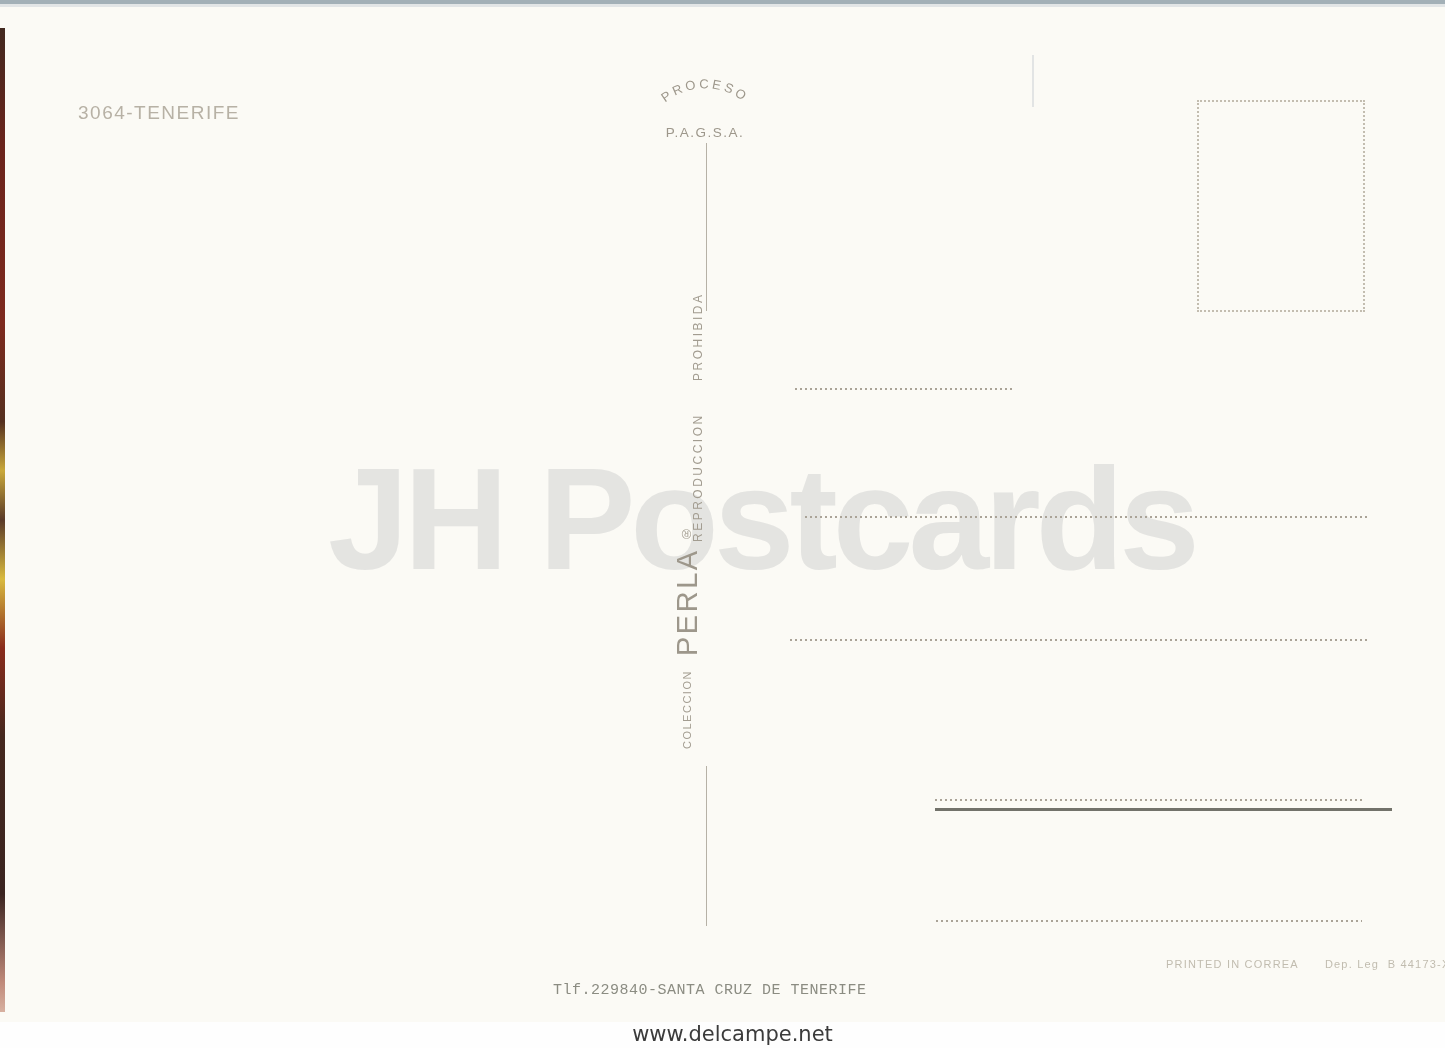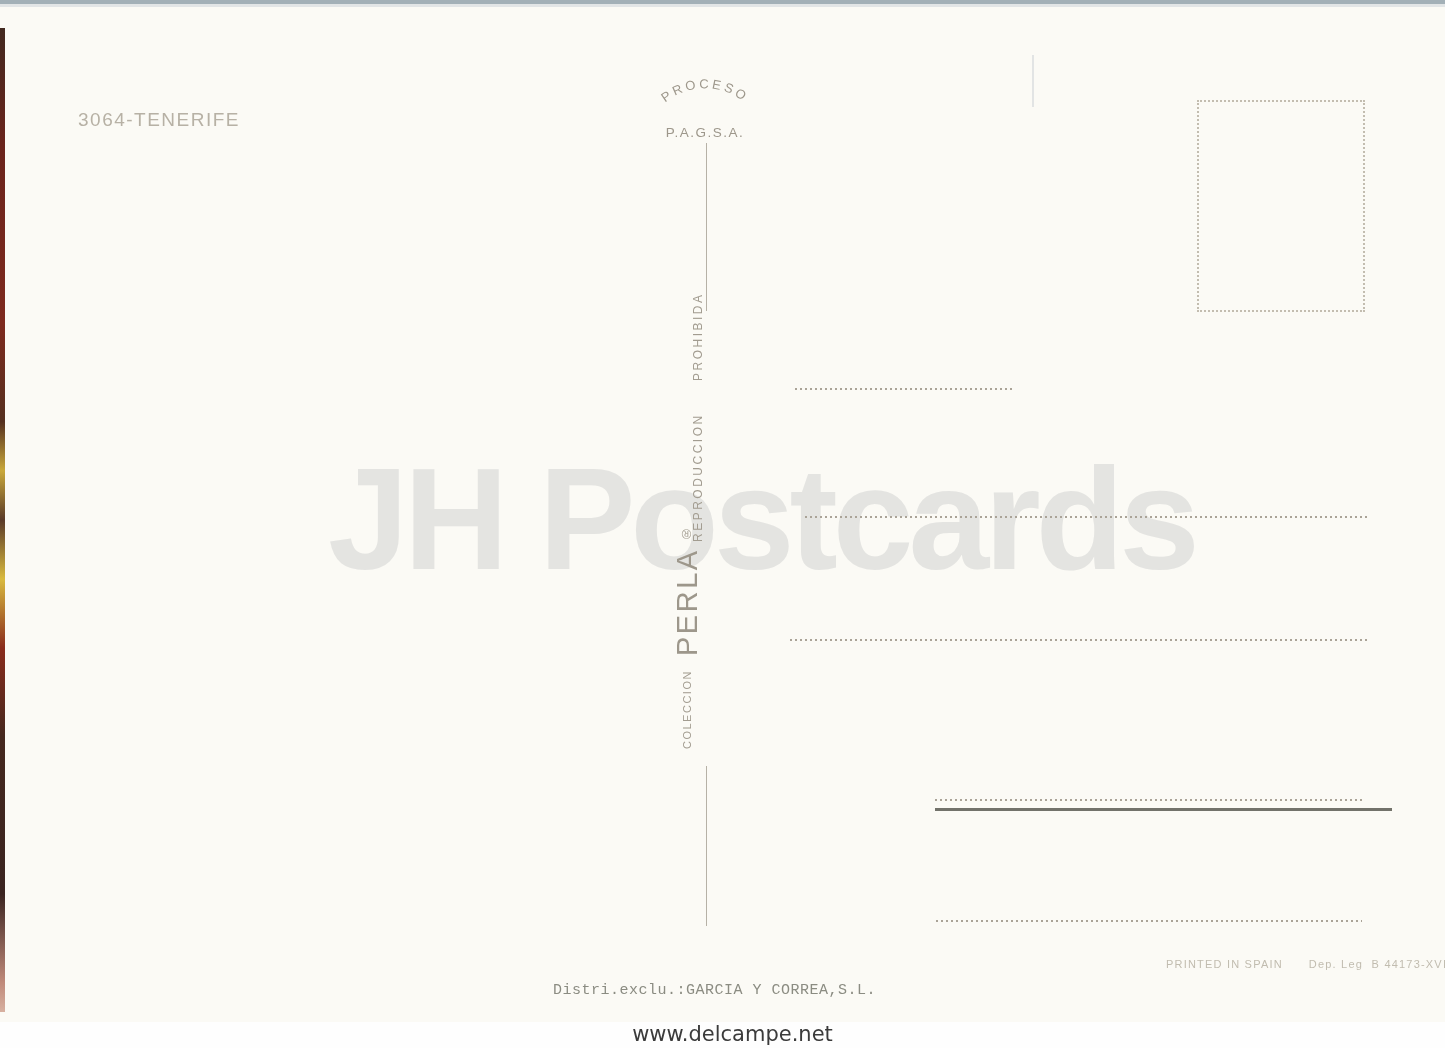--- a/index.html
+++ b/index.html
@@ -33,21 +33,21 @@
   }
 
   
   .watermark {
     position: absolute; left: 328px; top: 436px;
     font-size: 145px; font-weight: bold; letter-spacing: -5px;
     color: #e4e4e1; white-space: nowrap; z-index: 1;
   }
 
   
-  .header { position: absolute; left: 78px; top: 109px; color: #b7b1a5; z-index: 2; }
+  .header { position: absolute; left: 78px; top: 102px; color: #b7b1a5; z-index: 2; }
   .card-title { font-size: 19px; letter-spacing: 1.5px; }
   .subtitles { margin-top: 6px; margin-left: 57px; font-size: 17px; line-height: 22px; letter-spacing: 0.6px; }
 
   
   .process-mark { position: absolute; left: 630px; top: 63px; z-index: 2; }
   .process-mark text { fill: #9d978b; }
   .arc-text { font-family: "Liberation Sans", sans-serif; font-size: 13px; letter-spacing: 3px; }
   .pagsa { font-family: "Liberation Sans", sans-serif; font-size: 13.5px; letter-spacing: 1.5px; }
 
   
@@ -151,26 +151,25 @@
   <div class="stamp-box"></div>
 
   <div class="dotline line-a"></div>
   <div class="dotline line-b"></div>
   <div class="dotline line-c"></div>
   <div class="dotline line-d"></div>
   <div class="line-e"></div>
   <div class="dotline line-f"></div>
 
   <div class="distributor">
-    <div>Distri.exclu.:GARCIA Y CORREA,S.L.</div>
     <div>Tlf.229840-SANTA CRUZ DE TENERIFE</div>
   </div>
 
   <div class="imprint">
-    <span>PRINTED IN SPAIN</span><span class="dep">Dep. Leg  B 44173-XVI</span>
+    <span>PRINTED IN CORREA</span><span class="dep">Dep. Leg  B 44173-XVI</span>
   </div>
 
   <div class="scan-footer">
     <span class="delcampe">www.delcampe.net</span>
     <span class="scanner">jaanhus</span>
   </div>
 
 </div>
 
 </body></html>

